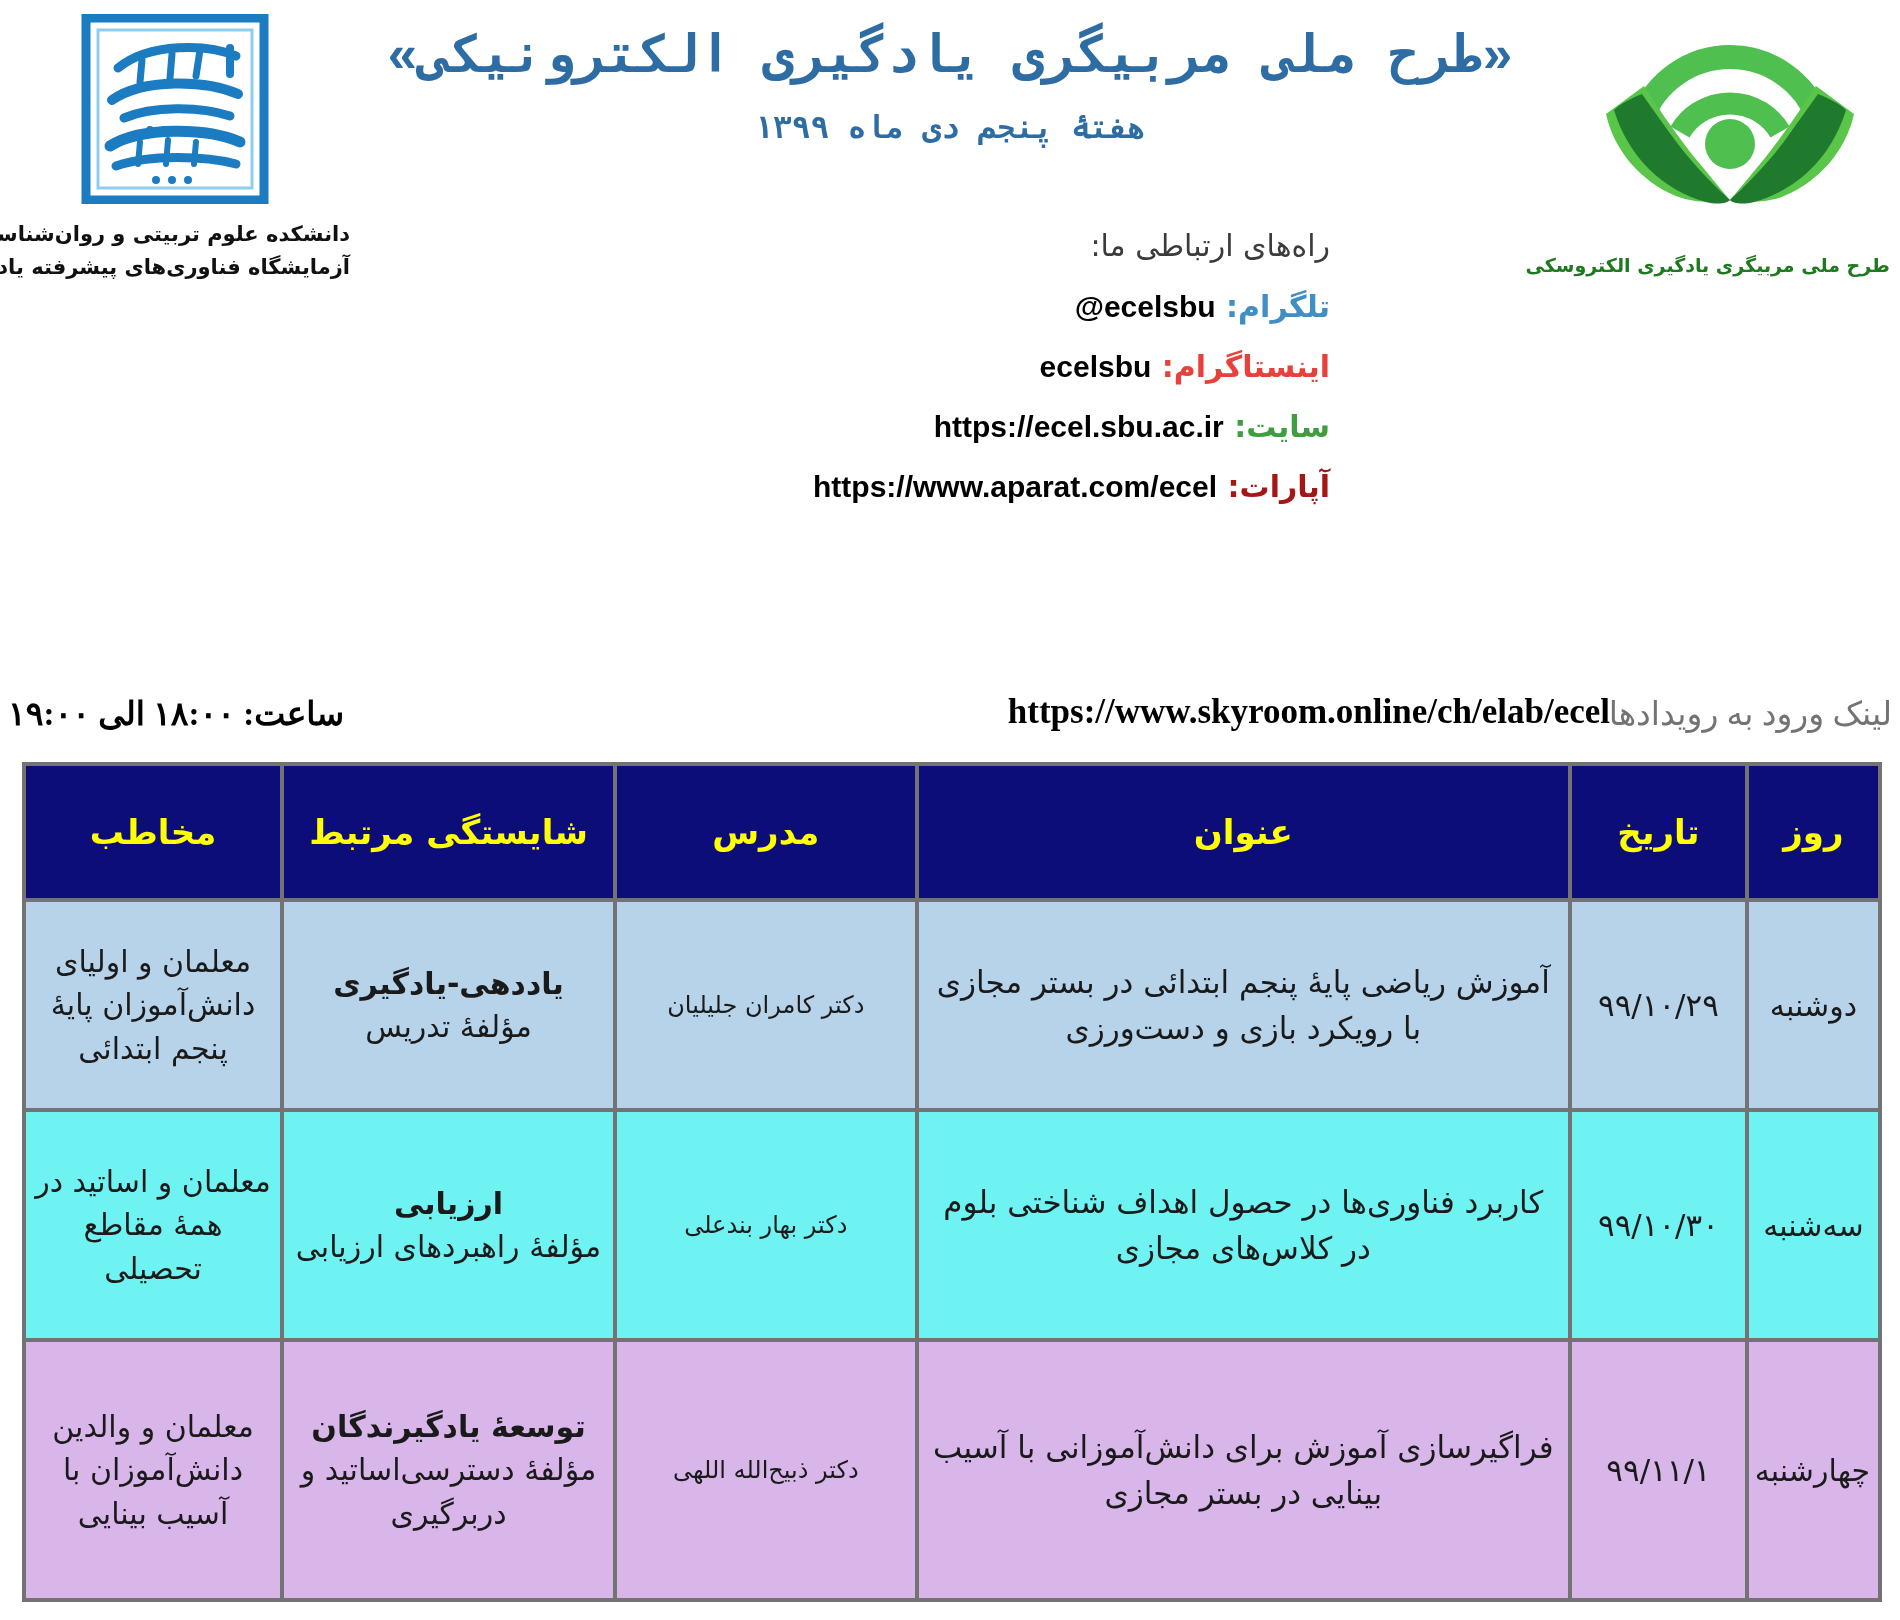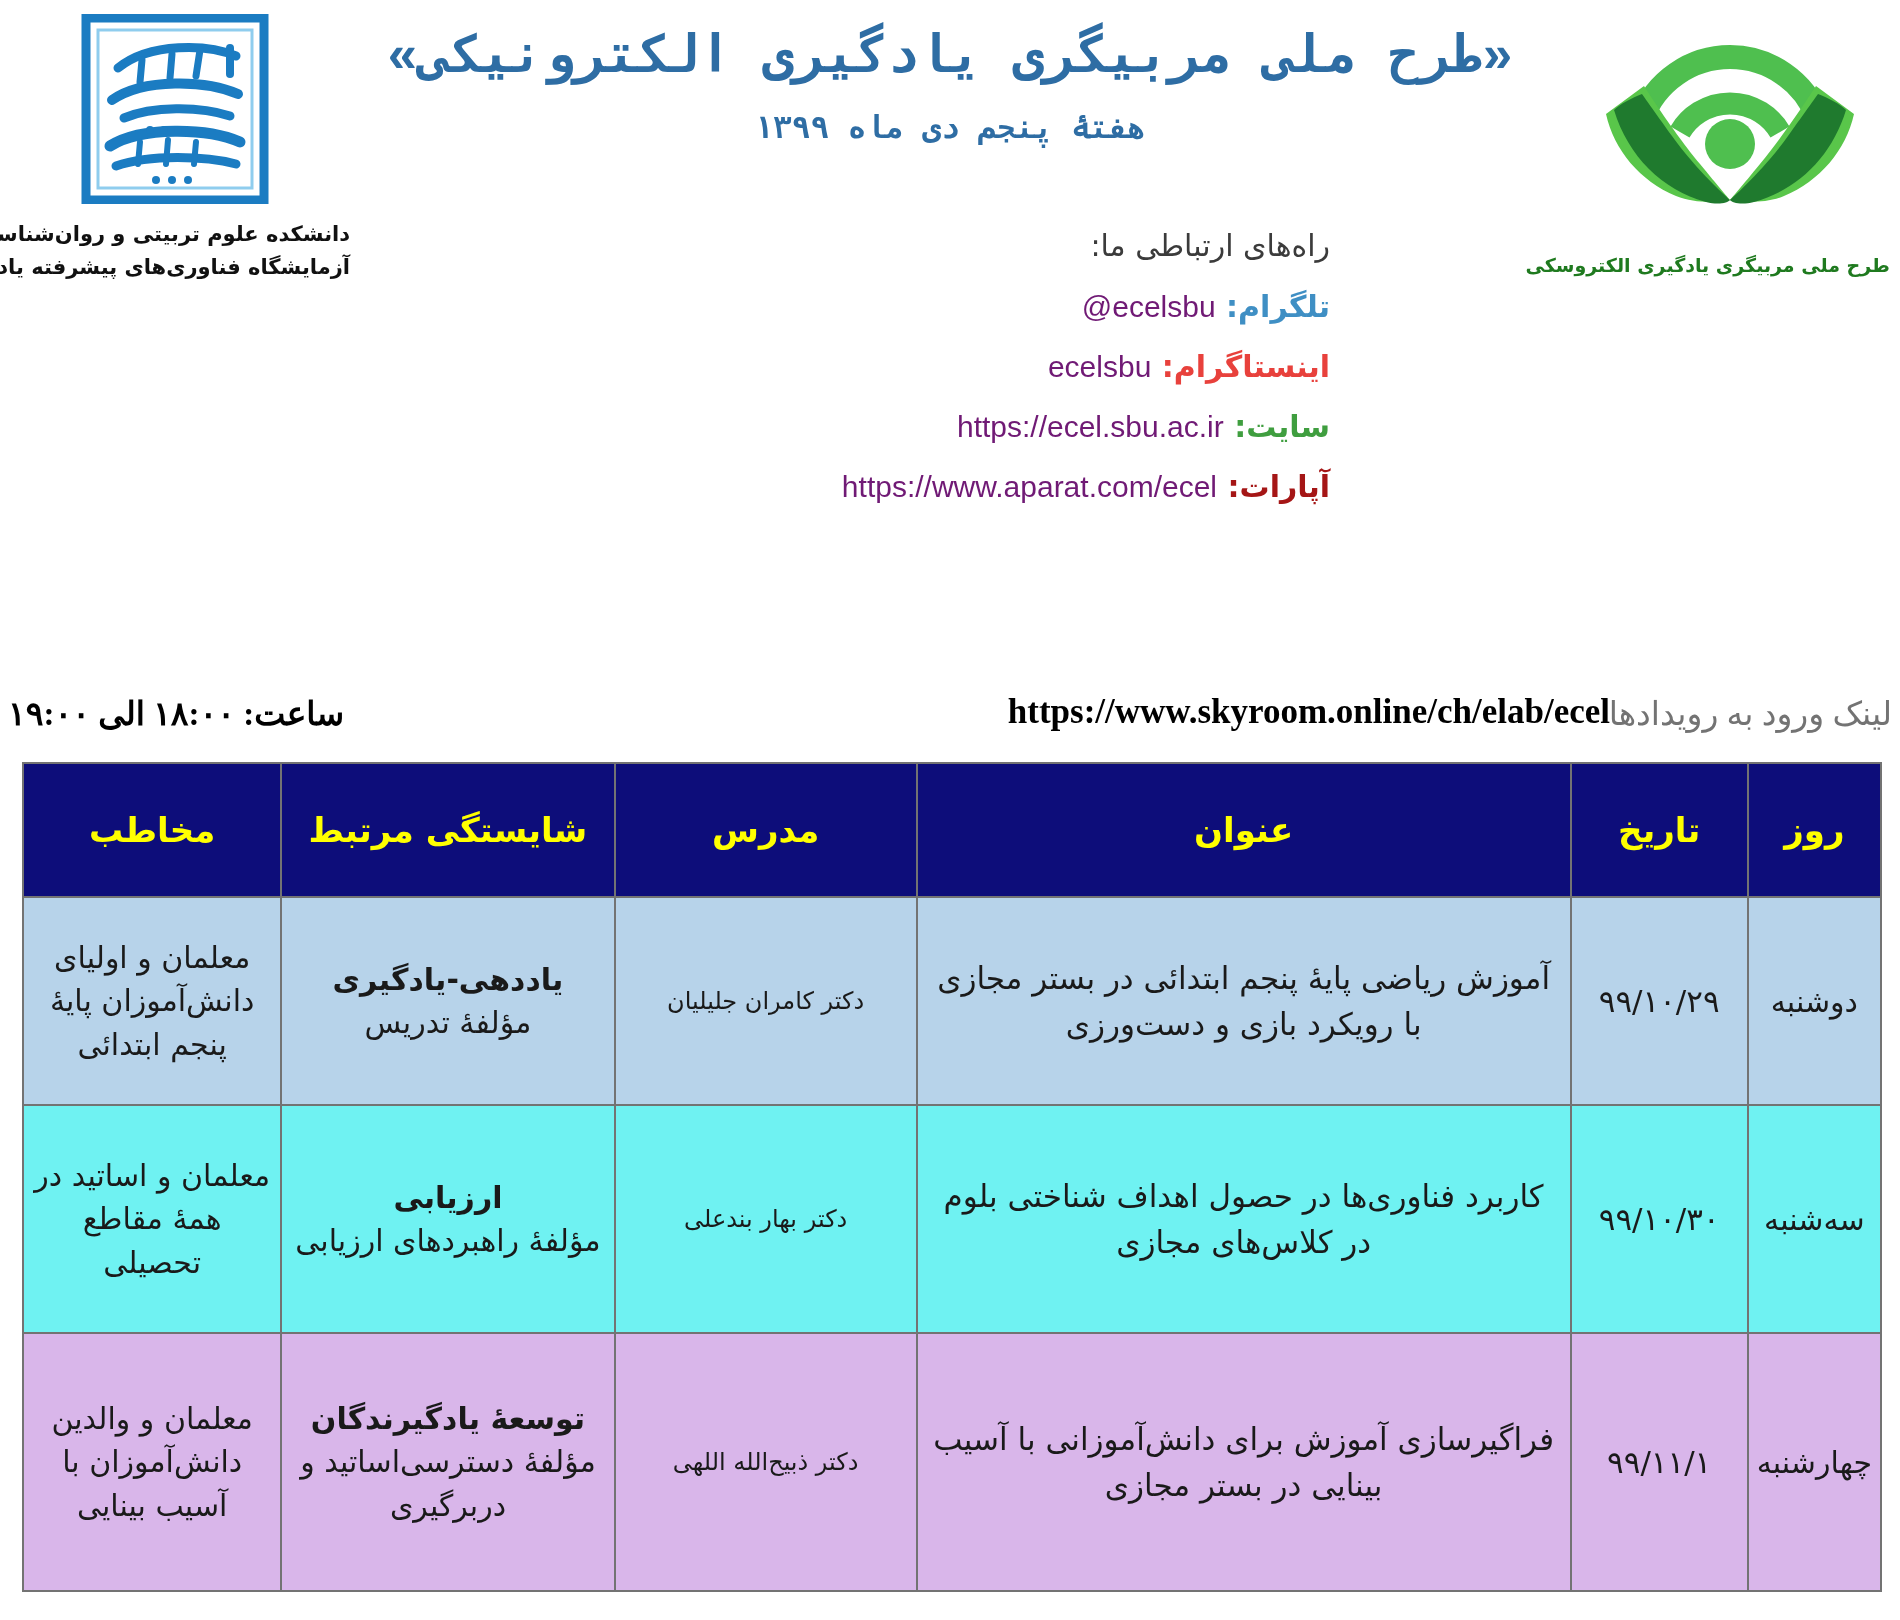--- a/index.html
+++ b/index.html
@@ -86,22 +86,22 @@
     color: #3b3b3b;
     margin-bottom: 26px;
   }
   .contact-row {
     font-size: 30px;
     margin-bottom: 25px;
     white-space: nowrap;
   }
   .contact-row .c-label { font-weight: bold; }
   .contact-row .c-value {
-    font-weight: normal;
-    color: #701a75;
+    font-weight: bold;
+    color: #000000;
     font-family: "Liberation Sans", sans-serif;
     direction: ltr;
     unicode-bidi: embed;
     display: inline-block;
   }
   .lbl-telegram  { color: #3f8fc4; }
   .lbl-instagram { color: #e8413c; }
   .lbl-site      { color: #3f9e3f; }
   .lbl-aparat    { color: #a51616; }
 
@@ -171,21 +171,21 @@
     width: 1860px;
   }
   table.schedule {
     width: 1860px;
     border-collapse: collapse;
     direction: rtl;
     table-layout: fixed;
   }
   table.schedule th,
   table.schedule td {
-    border: 2px solid #737373;
+    border: 4px solid #737373;
     text-align: center;
     vertical-align: middle;
     padding: 10px 8px;
   }
   table.schedule thead th {
     background: #0d0d7a;
     color: #ffff00;
     font-size: 34px;
     font-weight: bold;
     height: 112px;

